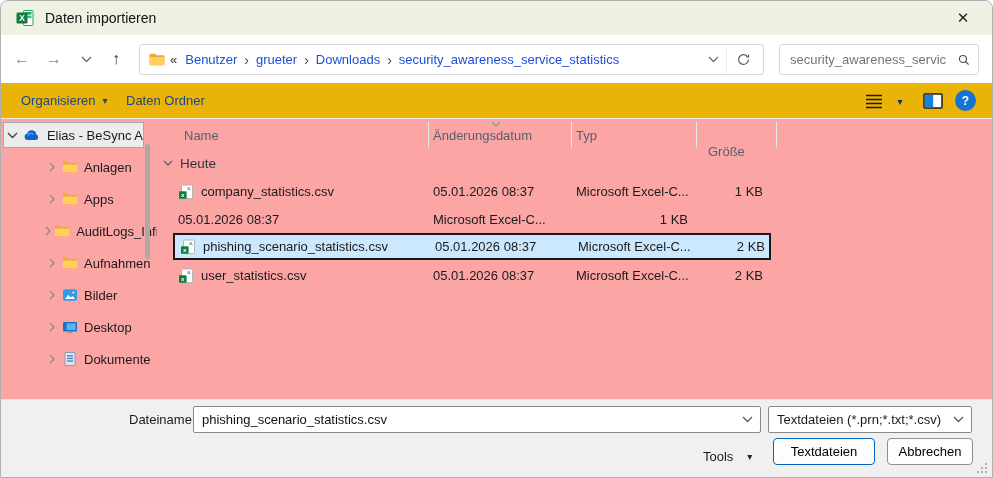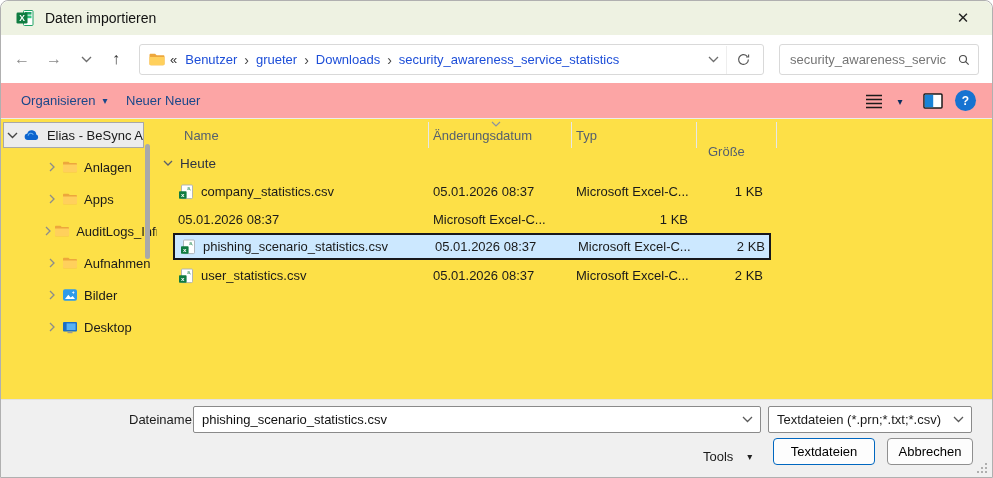--- a/index.html
+++ b/index.html
@@ -38,39 +38,39 @@
   .addr-refresh { width:32px; height:28px; display:flex; align-items:center; justify-content:center; }
 
   .searchbox { position:absolute; left:778px; top:9px; width:200px; height:31px;
                border:1px solid #d9d9d9; border-radius:3px; background:#fff;
                display:flex; align-items:center; }
   .searchbox input { flex:1; border:0; outline:none; padding:0 4px 0 10px; font:inherit;
                      color:#757575; background:transparent; min-width:0; }
   .searchbox .mag { width:28px; display:flex; align-items:center; justify-content:center; }
 
   
-  .cmdbar { position:absolute; left:0; top:82px; width:100%; height:36px; background:#fca5a5;
+  .cmdbar { position:absolute; left:0; top:82px; width:100%; height:36px; background:#eab308;
             border-bottom:1px solid #ececec;padding-left:28px; }
   .cmd-item { position:absolute; top:0; height:35px; display:flex; align-items:center; gap:7px;
               color:#19478a; }
   .cmd-organize { left:20px; }
   .cmd-newfolder { left:125px; }
   .cmd-caret { font-size:10px; color:#19478a; }
   .view-list-btn { position:absolute; left:860px; top:8px; width:26px; height:20px;
                    display:flex; align-items:center; justify-content:center; }
   .view-caret { position:absolute; left:890px; top:8px; width:18px; height:20px; display:flex;
                 align-items:center; justify-content:center; font-size:10px; color:#0b2e5f; }
   .pane-btn { position:absolute; left:920px; top:9px; width:24px; height:18px;
               display:flex; align-items:center; justify-content:center; }
   .help-btn { position:absolute; left:954px; top:7px; width:21px; height:21px; border-radius:50%;
               background:#1673d1; color:#fff; font-weight:bold; font-size:12px;
               display:flex; align-items:center; justify-content:center; }
 
   
-  .content { position:absolute; left:0; top:118px; width:100%; height:280px; background:#fde047; }
+  .content { position:absolute; left:0; top:118px; width:100%; height:280px; background:#fca5a5; }
 
   
   .sidebar { position:absolute; left:0; top:0; width:156px; height:280px; overflow:hidden; }
   .tree-root { position:absolute; left:2px; top:3px; width:141px; height:26px;
                background:#ececec; border:1px solid #a8a8a8; display:flex; align-items:center;
                overflow:hidden; white-space:nowrap; }
   .tree-root .chev { width:22px; display:flex; justify-content:center; }
   .tree-root .ticon { width:17px; height:17px; margin:0 7px 0 2px; flex:0 0 auto; }
   .tree-items { position:absolute; left:16px; top:32px; width:143px; }
   .tree-item { height:32px; display:flex; align-items:center; white-space:nowrap; overflow:hidden; }
@@ -186,21 +186,21 @@
       </span>
     </div>
   </div>
 
   <div class="cmdbar">
     <div class="cmd-item cmd-organize">
       <span>Organisieren</span>
       <span class="cmd-caret">▾</span>
     </div>
     <div class="cmd-item cmd-newfolder">
-      <span>Neuer Neuer</span>
+      <span>Daten Ordner</span>
     </div>
     <span class="view-list-btn">
       <svg width="18" height="15" viewBox="0 0 18 15">
           <path d="M1 1.5h16M1 5.5h16M1 9.5h16M1 13.5h16" stroke="#1b1b1b" stroke-width="1.5"></path>
         </svg>
     </span>
     <span class="view-caret">▾</span>
     <span class="pane-btn">
       <svg width="20" height="16" viewBox="0 0 20 16">
         <rect x="1" y="1" width="18" height="14" rx="1" fill="#fff" stroke="#1b1b1b" stroke-width="1.5"></rect>
@@ -294,20 +294,34 @@
                 <path d="M1 1l4 4-4 4" stroke="#8c8c8c" stroke-width="1.3" fill="none"></path>
               </svg>
             </span>
           <svg class="ticon" viewBox="0 0 16 16">
             <rect x="1" y="3" width="14" height="9.4" rx="1" fill="#1d6fc4"></rect>
             <rect x="4.6" y="4.4" width="9" height="6.6" fill="#58b2f4"></rect>
             <rect x="5.5" y="12.8" width="5" height="1.4" fill="#9a9a9a"></rect>
           </svg>
           <span>Desktop</span>
         </div>
+        <div class="tree-item">
+          <span class="chev">
+              <svg width="6" height="10" viewBox="0 0 6 10">
+                <path d="M1 1l4 4-4 4" stroke="#8c8c8c" stroke-width="1.3" fill="none"></path>
+              </svg>
+            </span>
+          <svg class="ticon" viewBox="0 0 16 16">
+            <rect x="3" y="1.5" width="10" height="13" rx="1" fill="#dbe6f1" stroke="#7f9ab5" stroke-width="0.9"></rect>
+            <rect x="5" y="4.2" width="6" height="1.3" fill="#4f7fb5"></rect>
+            <rect x="5" y="6.8" width="6" height="1.3" fill="#4f7fb5"></rect>
+            <rect x="5" y="9.4" width="6" height="1.3" fill="#4f7fb5"></rect>
+          </svg>
+          <span>Dokumente</span>
+        </div>
       </div>
       <div class="v-scrollbar"></div>
     </div>
 
     <div class="filepane">
 
       <span class="col-header" style="left:25px;">Name</span>
       <span class="col-header" style="left:274px;">Änderungsdatum</span>
       <span class="col-header" style="left:417px;">Typ</span>
       <span class="col-header" style="left:549px;margin-top:16px;">Größe</span>

